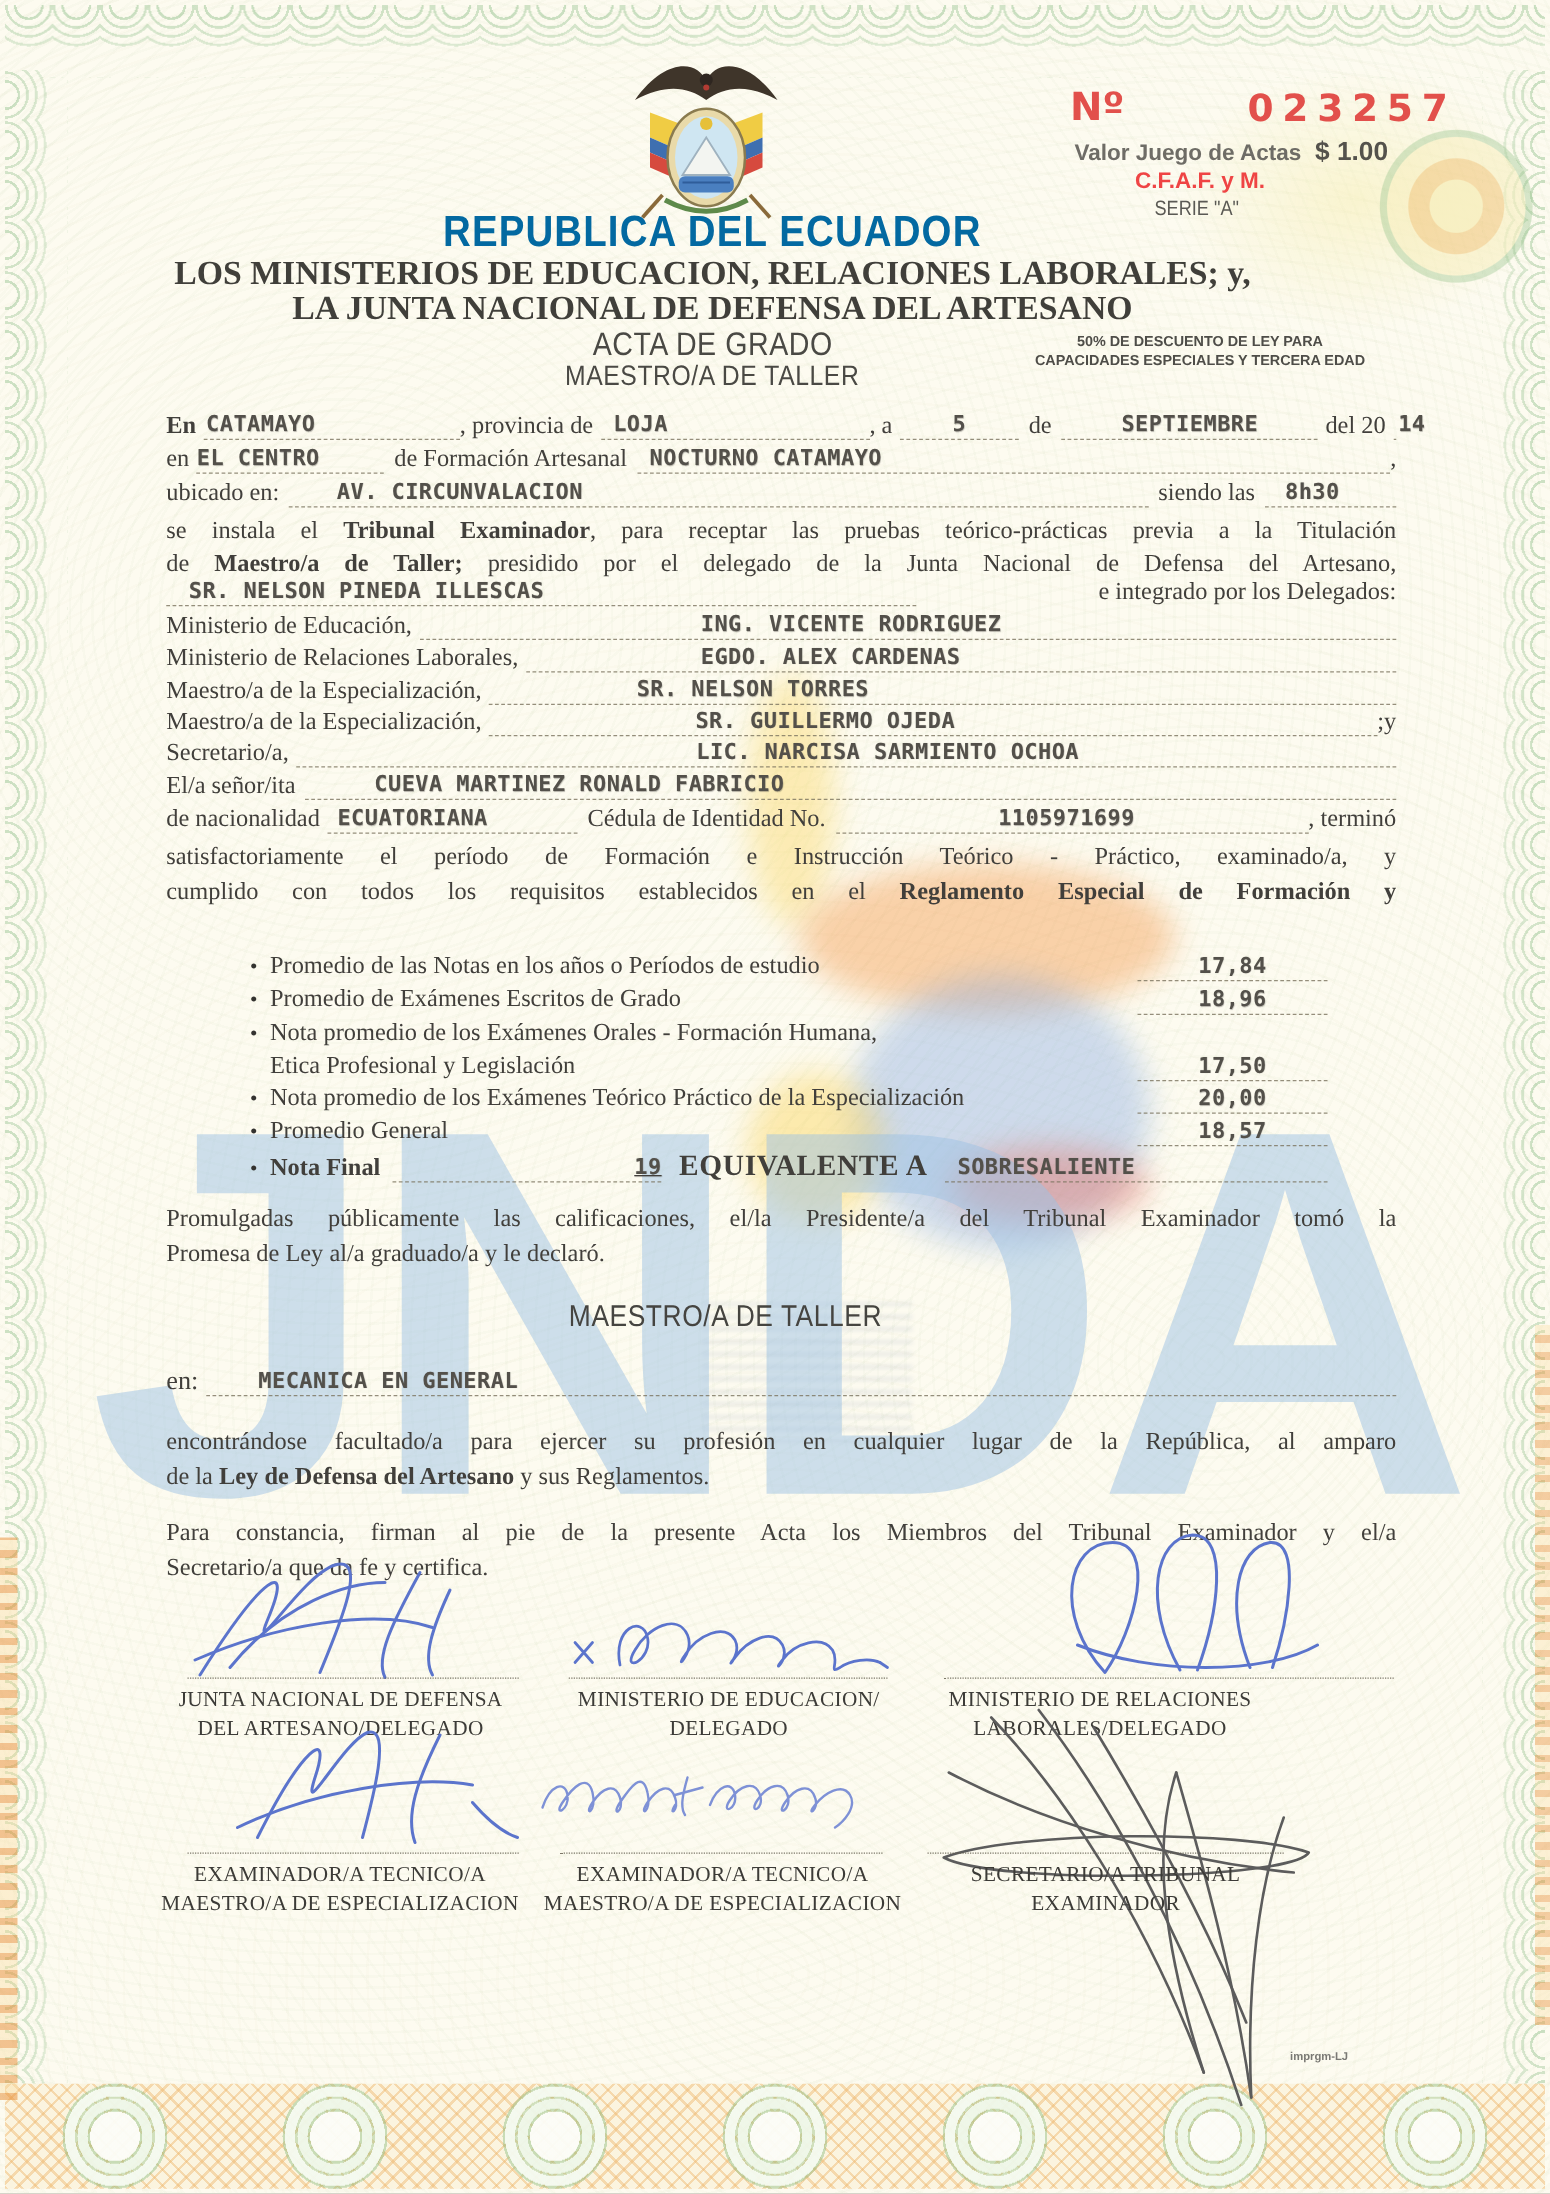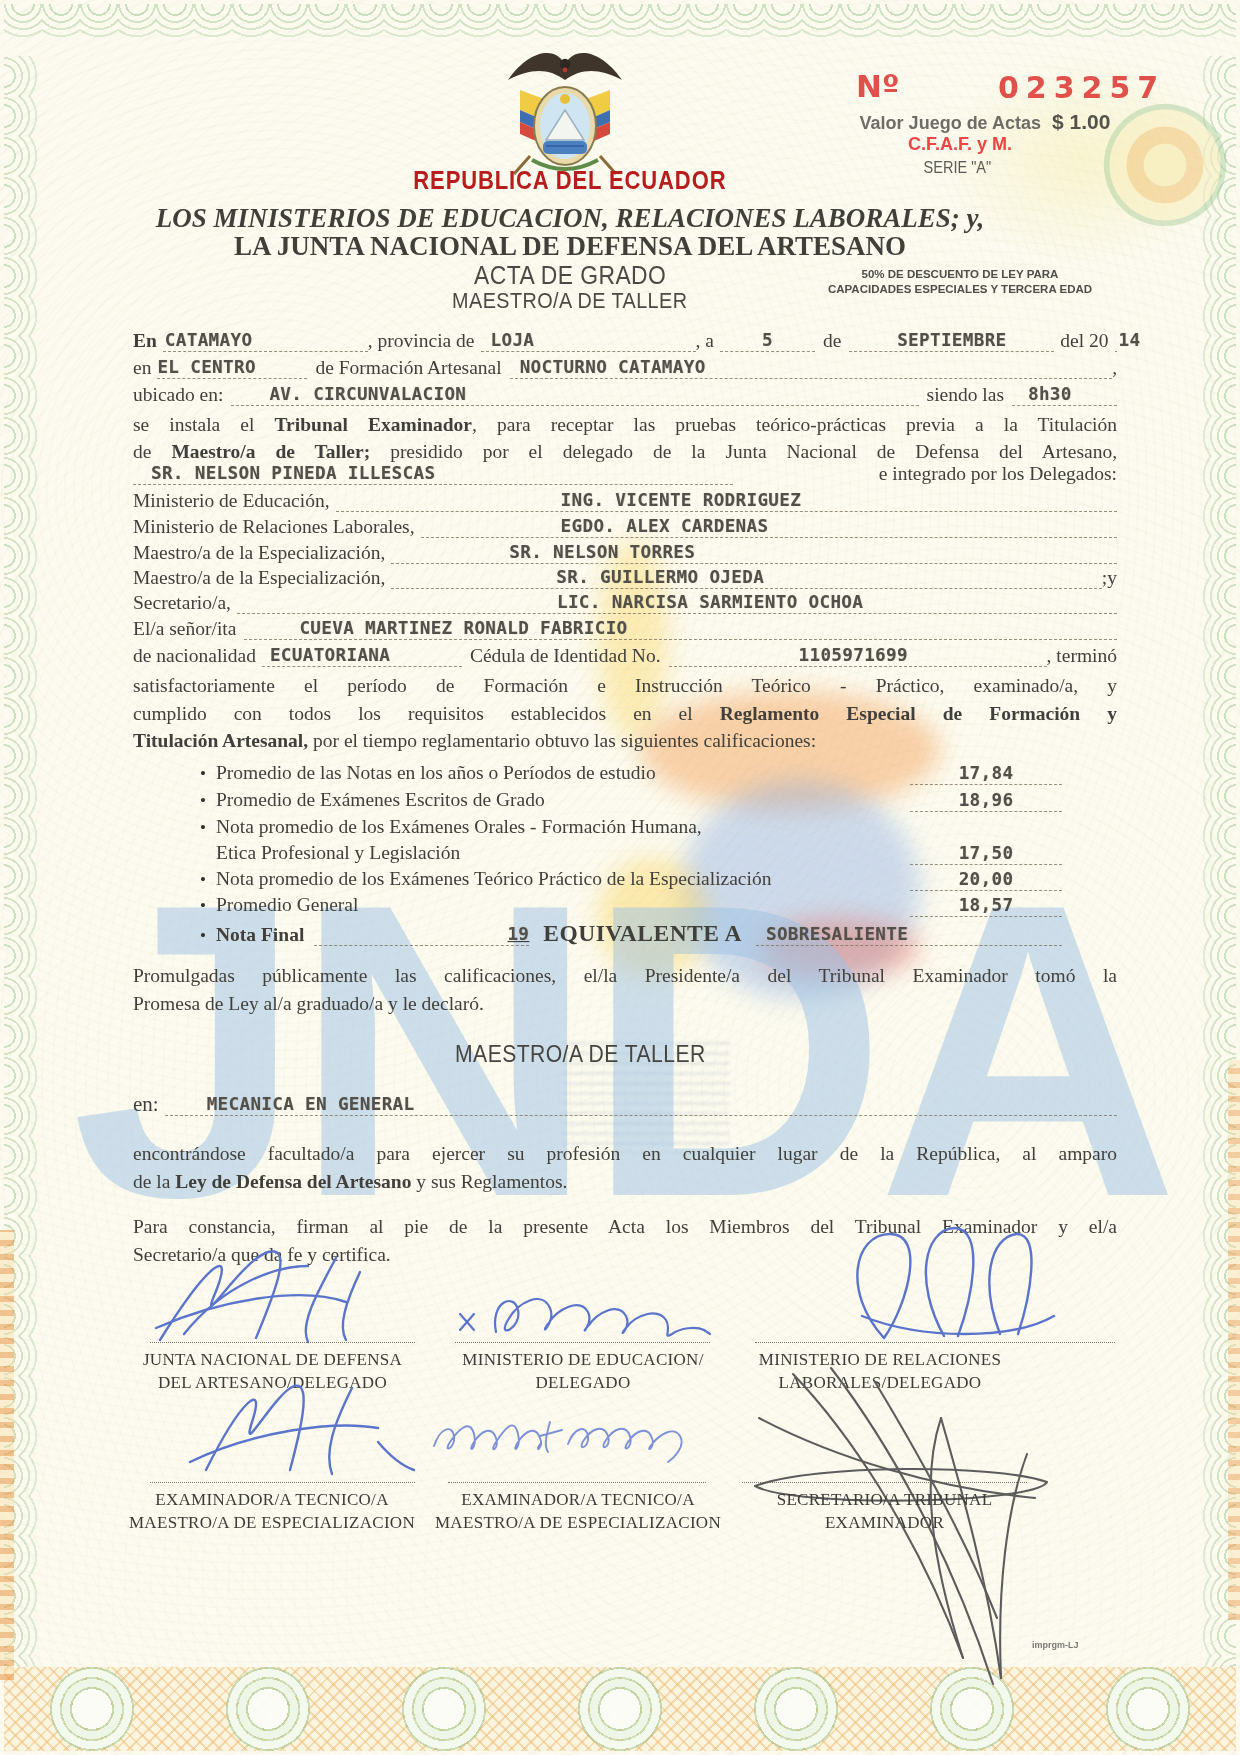--- a/index.html
+++ b/index.html
@@ -123,22 +123,22 @@
 
     <span class="abs stamp-no" style="left:856px;top:68px;font-size:31px;">Nº</span>
     <span class="abs stamp-no" style="left:998px;top:70px;font-size:30px;letter-spacing:7px;">023257</span>
     <div class="abs sans" style="left:820px;top:110px;width:330px;text-align:center;font-weight:bold;font-size:18px;color:#6e6c66;">
       <span>Valor Juego de Actas</span>
       <span style="font-size:21px;color:#54524c;margin-left:6px;">$ 1.00</span>
     </div>
     <div class="abs sans" style="left:820px;top:134px;width:280px;text-align:center;font-weight:bold;font-size:18px;color:#ef4444;">C.F.A.F. y M.</div>
     <div class="abs sans" style="left:830px;top:158px;width:255px;text-align:center;font-size:16.5px;color:#5a5954;"><span class="narrow">SERIE "A"</span></div>
 
-    <div class="abs sans" style="left:0;top:166px;width:1140px;text-align:center;font-weight:bold;font-size:25px;letter-spacing:1px;color:#b91c1c;"><span class="narrow">REPUBLICA DEL ECUADOR</span></div>
-    <div class="abs b" style="left:10px;top:203px;width:1120px;text-align:center;font-size:27px;color:#403f3a;font-style:italic;">LOS MINISTERIOS DE EDUCACION, RELACIONES LABORALES; y,</div>
+    <div class="abs sans" style="left:0;top:166px;width:1140px;text-align:center;font-weight:bold;font-size:35px;letter-spacing:1px;color:#0369a1;"><span class="narrow">REPUBLICA DEL ECUADOR</span></div>
+    <div class="abs b" style="left:10px;top:203px;width:1120px;text-align:center;font-size:27px;color:#403f3a;">LOS MINISTERIOS DE EDUCACION, RELACIONES LABORALES; y,</div>
     <div class="abs b" style="left:10px;top:231px;width:1120px;text-align:center;font-size:27px;color:#403f3a;">LA JUNTA NACIONAL DE DEFENSA DEL ARTESANO</div>
     <div class="abs sans" style="left:0;top:260px;width:1140px;text-align:center;font-size:26px;color:#4a4944;letter-spacing:.5px;"><span class="narrow">ACTA DE GRADO</span></div>
     <div class="abs sans" style="left:0;top:288px;width:1140px;text-align:center;font-size:22.5px;color:#4a4944;letter-spacing:.5px;"><span class="narrow">MAESTRO/A  DE TALLER</span></div>
     <div class="abs sans" style="left:822px;top:267px;width:276px;text-align:center;font-weight:bold;font-size:11.5px;line-height:15px;color:#4e4d48;">
       <div>50% DE DESCUENTO DE LEY PARA</div>
       <div>CAPACIDADES ESPECIALES Y TERCERA EDAD</div>
     </div>
 
     <div class="row" style="top:330px;">
       <span class="t b">En</span>
@@ -240,21 +240,20 @@
           <span class="typed" style="margin-left:8px;">ECUATORIANA</span>
         </span>
       <span class="t" style="margin:0 8px;">Cédula de Identidad No.</span>
       <span class="bl">
           <span class="typed" style="margin-left:130px;">1105971699</span>
         </span>
       <span class="t">, terminó</span>
     </div>
     <div class="para jl" style="top:672px;">satisfactoriamente el período de Formación e Instrucción Teórico - Práctico, examinado/a, y</div>
     <div class="para jl" style="top:700px;"><span>cumplido con todos los requisitos establecidos en el </span><span class="b">Reglamento Especial de Formación y</span></div>
-    <div class="para" style="top:727px;"><span class="b">Titulación Artesanal,</span><span> por el tiempo reglamentario obtuvo las siguientes calificaciones:</span></div>
 
     <div class="grow" style="top:762px;">
       <span class="bullet">•</span>
         <span class="glabel">Promedio de las Notas en los años o Períodos de estudio</span>
       <span class="gval"><span class="typed">17,84</span></span>
     </div>
     <div class="grow" style="top:789px;">
       <span class="bullet">•</span>
         <span class="glabel">Promedio de Exámenes Escritos de Grado</span>
       <span class="gval"><span class="typed">18,96</span></span>

